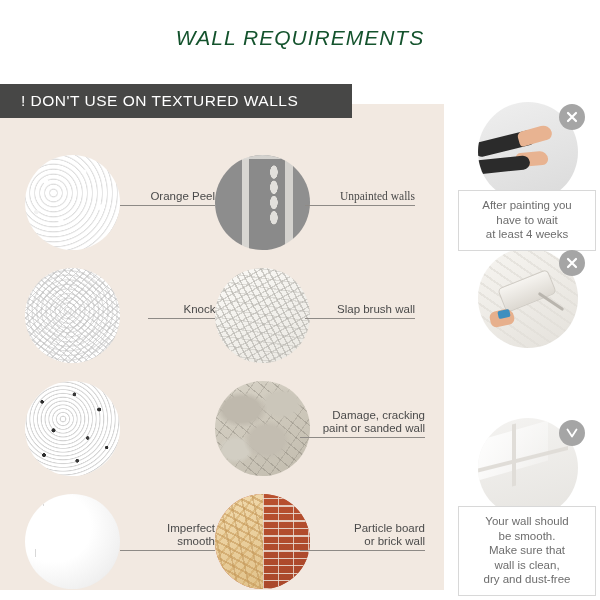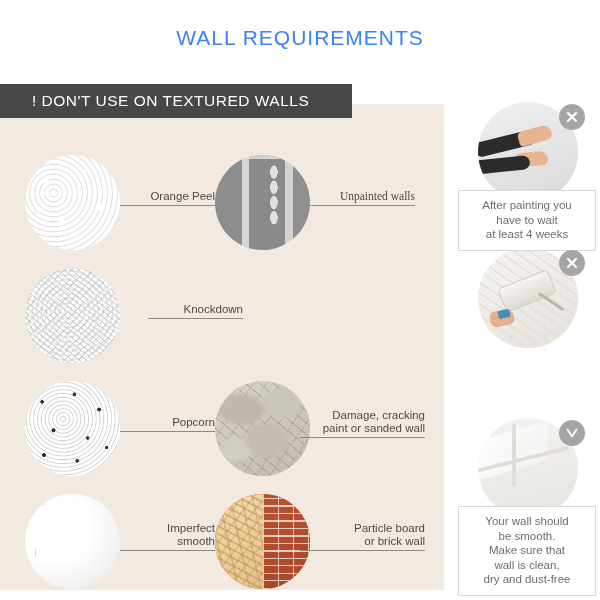--- a/index.html
+++ b/index.html
@@ -10,38 +10,38 @@
     overflow:hidden;
     position:relative;
   }
   #root{position:relative;width:600px;height:600px;}
 
   
   .title{
     position:absolute;left:0;top:26px;width:600px;
     text-align:center;
     font-size:21px;letter-spacing:1.0px;
-    color:#3b82f6;font-weight:400;
+    color:#14532d;font-weight:400;font-style:italic;
   }
 
   
   .beige-panel{
     position:absolute;left:0;top:104px;width:444px;height:486px;
     background:#f2e9e1;
   }
 
   
   .banner{
     position:absolute;left:0;top:84px;width:352px;height:34px;
     background:#474746;
     display:flex;align-items:center;
   }
   .banner-text{
     color:#ffffff;font-size:15.5px;letter-spacing:.5px;
-    padding-left:32px;white-space:nowrap;
+    padding-left:21px;white-space:nowrap;
   }
 
   
   .grid{position:absolute;left:0;top:118px;width:464px;height:472px;margin-top:20px;}
   .cell{position:absolute;}
   .disc{
     position:absolute;left:0;top:0;
     width:95px;height:95px;border-radius:50%;
     overflow:hidden;
     background:#e9e6e1;
@@ -262,27 +262,30 @@
     </div>
 
     <div class="cell" style="left:25px;top:130px;width:190px;height:110px;">
       <div class="disc tx-knockdown"></div>
       <div class="label" style="left:95px;top:22px;width:95px;padding-left:28px;">
         <span>Knockdown</span>
         <span class="ul"></span>
       </div>
     </div>
 
+    <div class="cell" style="left:215px;top:130px;width:200px;height:110px;">
+      <div class="disc tx-slapbrush"></div>
+      <div class="label" style="left:90px;top:22px;width:110px;">
+        <span>Slap brush wall</span>
+        <span class="ul"></span>
+      </div>
+    </div>
 
     <div class="cell" style="left:25px;top:243px;width:190px;height:110px;">
       <div class="disc tx-popcorn"></div>
-      <div class="label" style="left:95px;top:22px;width:95px;">
-        <span>Popcorn</span>
-        <span class="ul"></span>
-      </div>
     </div>
 
     <div class="cell" style="left:215px;top:243px;width:200px;height:110px;">
       <div class="disc tx-damage"></div>
       <div class="label" style="left:85px;top:15px;width:125px;">
         <span>Damage, cracking
 paint or sanded wall</span>
         <span class="ul"></span>
       </div>
     </div>

